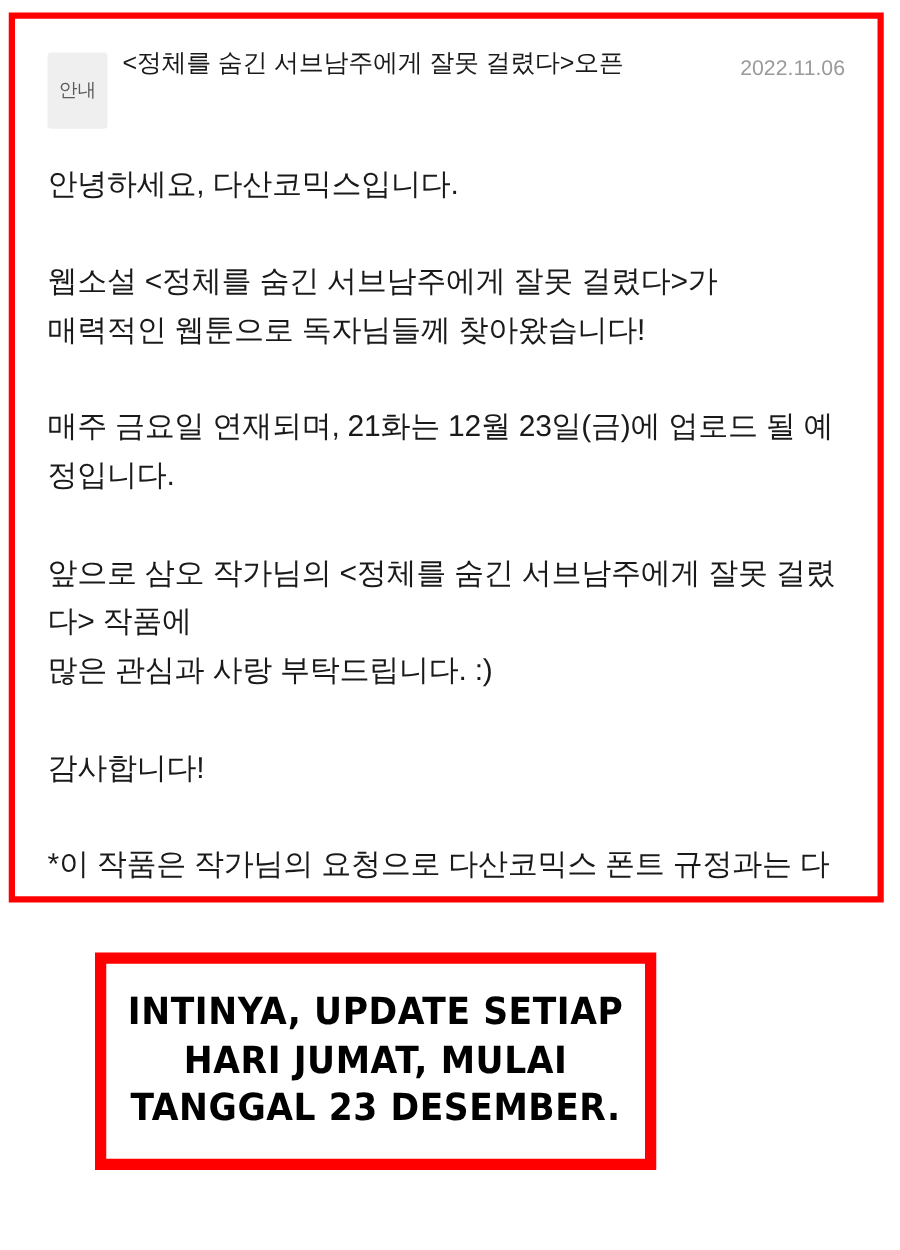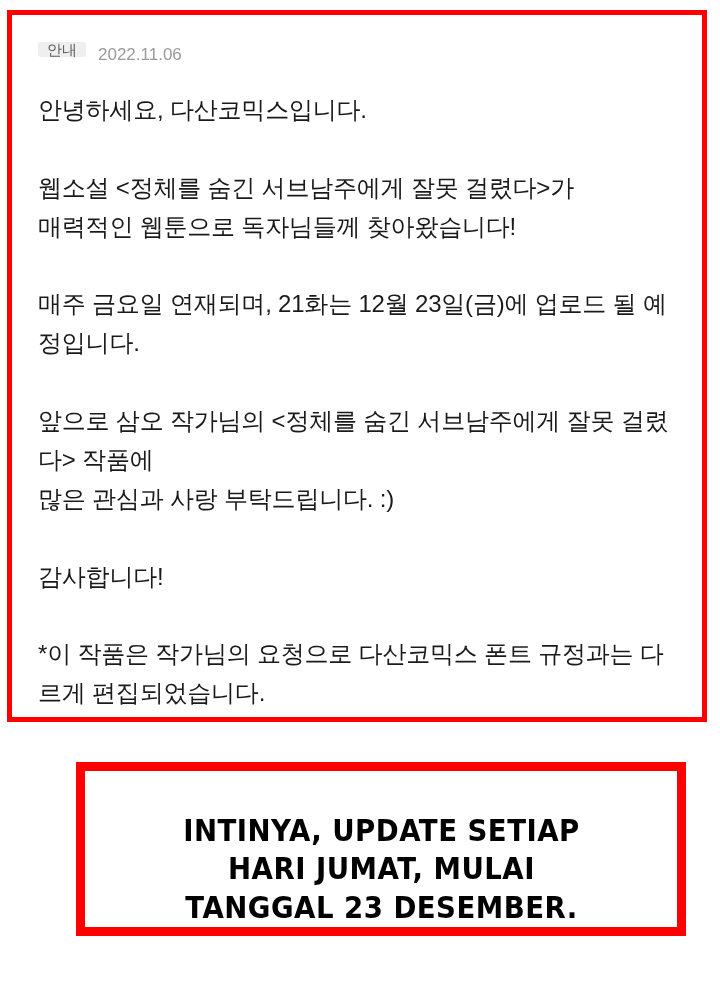--- a/index.html
+++ b/index.html
@@ -42,21 +42,21 @@
     gap: 12px;
   }
 
   .badge {
     flex: 0 0 auto;
     display: inline-block;
     background: #efefef;
     color: #5c5c5c;
     font-size: 15px;
     line-height: 1;
-    padding: 0 9px;
+    padding: 23px 9px;
     border-radius: 3px;
     margin-top: 5px;
     white-space: nowrap;
   }
 
   .notice-title {
     flex: 1 1 auto;
     font-size: 20px;
     line-height: 1.42;
     color: #1a1a1a;
@@ -81,27 +81,27 @@
     letter-spacing: -0.2px;
     white-space: pre-wrap;
     word-break: break-word;
   }
 
   
   .caption-box {
     position: absolute;
     left: 76px;
     top: 762px;
-    width: 610px;
+    width: 449px;
     height: 174px;
     box-sizing: border-box;
     border: 9px solid #ff0000;
     background: #ffffff;
     display: flex;
-    align-items: flex-end;
+    align-items: center;
     justify-content: center;
   }
 
   .caption-text {
     text-align: center;
     font-family: "DejaVu Sans", sans-serif;
     font-weight: bold;
     font-size: 30px;
     line-height: 1.28;
     letter-spacing: 0.5px;
@@ -123,20 +123,21 @@
 </style>
 </head>
 <body>
 
 <div class="page">
 
   <div class="notice-card">
 
     <div class="notice-header">
       <span class="badge">안내</span>
+      <div class="notice-title">&lt;정체를 숨긴 서브남주에게 잘못 걸렸다&gt;오픈</div>
       <span class="notice-date">2022.11.06</span>
     </div>
 
     <div class="notice-body">안녕하세요, 다산코믹스입니다.
 
 웹소설 &lt;정체를 숨긴 서브남주에게 잘못 걸렸다&gt;가
 매력적인 웹툰으로 독자님들께 찾아왔습니다!
 
 매주 금요일 연재되며, 21화는 12월 23일(금)에 업로드 될 예정입니다.
 

